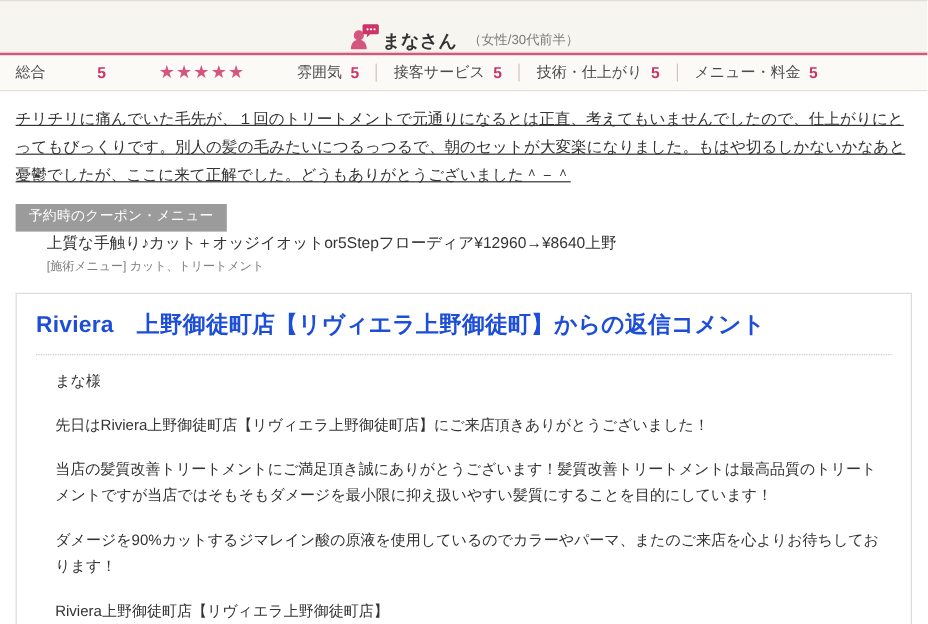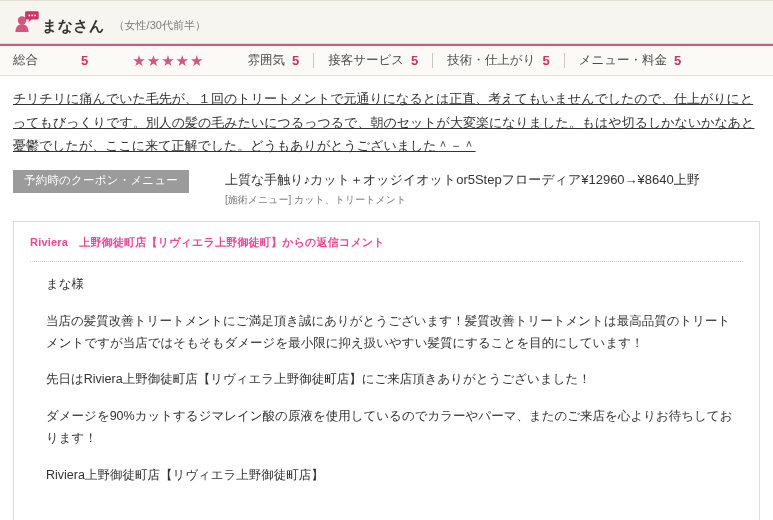--- a/index.html
+++ b/index.html
@@ -19,20 +19,21 @@
 
   
   .rv-header {
     background: #f7f5ef;
     border-top: 1px solid #e2ded2;
     border-bottom: 1px solid #e2ded2;
     height: 44px;
     display: flex;
     align-items: center;
     padding: 0 14px 0 13px;
+    flex-direction: column;
   }
   .rv-header-left { display: flex; align-items: flex-end; flex: 1 1 auto; }
   .avatar-icon { width: 26px; height: 24px; position: relative; margin-right: 3px; flex: none; }
   .avatar-icon svg { display: block; }
   .user-name {
     font-size: 15px;
     font-weight: bold;
     color: #333333;
     letter-spacing: 0.3px;
     line-height: 1.1;
@@ -97,53 +98,54 @@
     font-size: 13px;
     color: #333333;
     text-decoration: underline;
   }
 
   
   .rv-coupon {
     display: flex;
     align-items: flex-start;
     padding: 8px 13px 12px 13px;
+    flex-direction: column;
   }
   .coupon-badge {
     background: #9b9b9b;
     color: #ffffff;
     font-size: 11.5px;
     padding: 4px 11px 5px 11px;
     white-space: nowrap;
     flex: none;
     line-height: 1.2;
     letter-spacing: 0.2px;
   }
-  .coupon-texts { margin-left: 36px; padding-top: 1px; }
+  .coupon-texts { margin-left: 26px; padding-top: 1px; }
   .coupon-title { font-size: 13px; color: #333333; line-height: 1.45; }
   .coupon-sub {
     font-size: 10px;
     color: #7d7d7d;
     margin-top: 3px;
     line-height: 1.4;
   }
 
   
   .rv-reply {
     margin: 2px 13px 0 13px;
     border: 1px solid #dcdcdc;
     border-bottom: none;
     background: #ffffff;
     padding: 13px 16px 0 16px;
     height: 302px;
   }
   .reply-head {
-    color: #ec4899;
+    color: #1d4ed8;
     font-weight: bold;
-    font-size: 11px;
+    font-size: 19px;
     padding-bottom: 11px;
     border-bottom: 1px dotted #c9c9c9;
     letter-spacing: 0.2px;
   }
   .reply-body { padding-top: 12px; }
   .reply-body p {
     margin: 0 0 15px 16px;
     font-size: 12.5px;
     line-height: 1.75;
     color: #333333;
@@ -208,21 +210,21 @@
     <div class="coupon-texts">
       <div class="coupon-title">上質な手触り♪カット＋オッジイオットor5Stepフローディア¥12960→¥8640上野</div>
       <div class="coupon-sub">[施術メニュー] カット、トリートメント</div>
     </div>
   </div>
 
   <div class="rv-reply">
     <div class="reply-head">Riviera　上野御徒町店【リヴィエラ上野御徒町】からの返信コメント</div>
     <div class="reply-body">
       <p>まな様</p>
+      <p>先日はRiviera上野御徒町店【リヴィエラ上野御徒町店】にご来店頂きありがとうございました！</p>
       <p>当店の髪質改善トリートメントにご満足頂き誠にありがとうございます！髪質改善トリートメントは最高品質のトリートメントですが当店ではそもそもダメージを最小限に抑え扱いやすい髪質にすることを目的にしています！</p>
-      <p>先日はRiviera上野御徒町店【リヴィエラ上野御徒町店】にご来店頂きありがとうございました！</p>
       <p>ダメージを90%カットするジマレイン酸の原液を使用しているのでカラーやパーマ、またのご来店を心よりお待ちしております！</p>
       <p>Riviera上野御徒町店【リヴィエラ上野御徒町店】</p>
 
     </div>
   </div>
 
 </div>
 
 </body></html>

